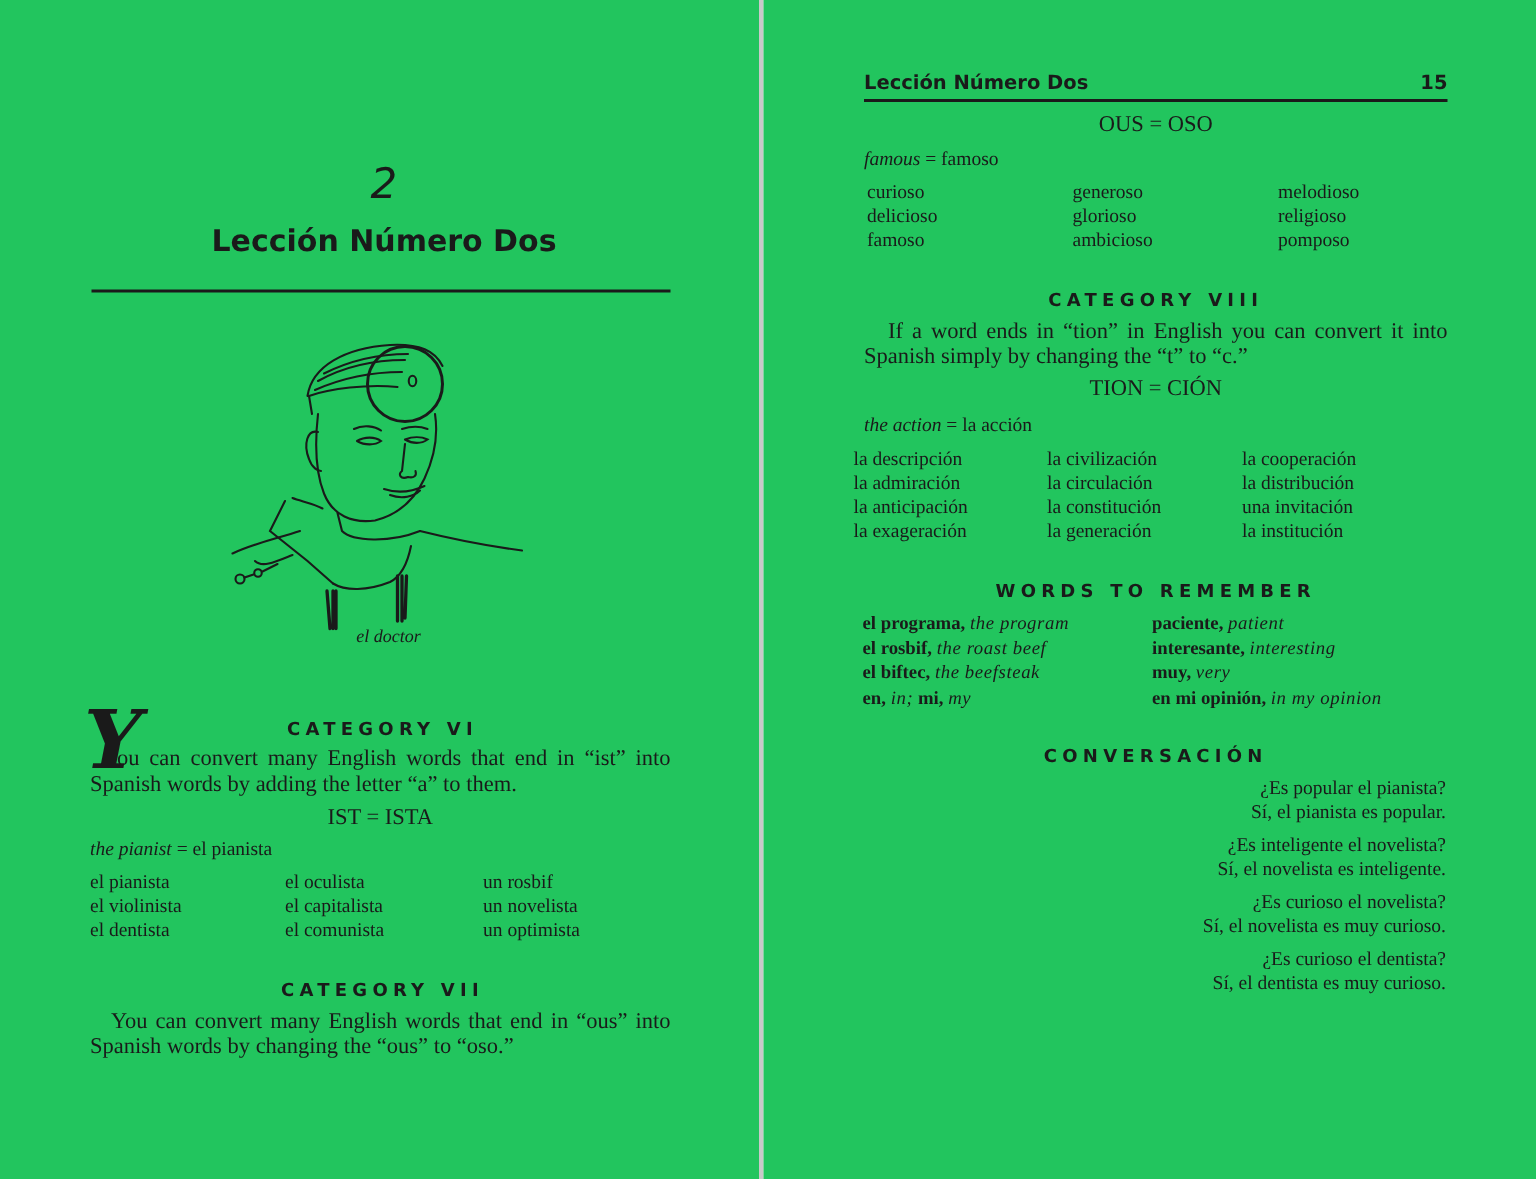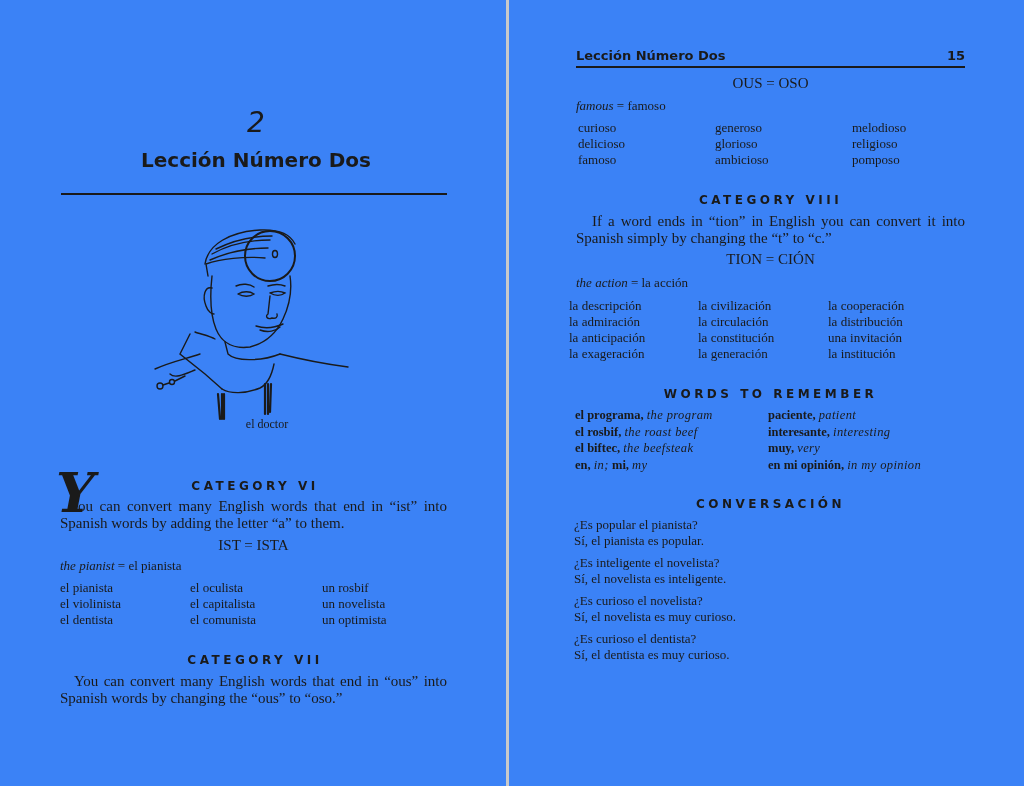--- a/index.html
+++ b/index.html
@@ -1,44 +1,44 @@
 <!DOCTYPE html>
 <html><head>
   <meta charset="utf-8">
   <style>
     html, body { margin: 0; padding: 0; }
     body {
       width: 1024px; height: 786px; position: relative; overflow: hidden;
       background: #ffffff; color: #1a1a1a;
       font-family: "Liberation Serif", "DejaVu Serif", serif;
     }
-    .page { position: absolute; top: 0; height: 786px; background: #3b82f6; }
+    .page { position: absolute; top: 0; height: 786px; background: #22c55e; }
     .page-left { left: 0; width: 506px; }
     .page-right { left: 509px; width: 515px; }
     .gutter { position: absolute; left: 506px; top: 0; width: 3px; height: 786px; background: #c9c9c9; }
     .abs { position: absolute; }
     .sans-bold { font-family: "DejaVu Sans", "Liberation Sans", sans-serif; font-weight: bold; }
     .chapter-num { left: 0; width: 512px; top: 106px; text-align: center; font-size: 28px; font-style: italic; font-family: "DejaVu Sans", sans-serif; }
     .chapter-title { left: 0; width: 512px; top: 148px; text-align: center; font-size: 20px; }
     .rule { height: 2px; background: #1a1a1a; }
     .illustration { left: 150px; top: 214px; width: 200px; height: 210px; }
-    .caption { left: 212px; width: 110px; top: 417px; text-align: center; font-size: 12px; }
+    .caption { left: 204px; width: 110px; top: 417px; text-align: center; font-style: italic; font-size: 12px; }
     .cat-head { font-size: 12px; letter-spacing: 3.5px; text-align: center; }
     .body-text { font-size: 15px; line-height: 17px; text-align: justify; }
     .formula { text-align: center; font-size: 15px; }
     .example { font-size: 13px; }
     .example i { font-size: 13px; }
     .grid3 { display: grid; font-size: 13px; line-height: 16px; }
     .dropcap { left: 56px; top: 466px; font-size: 54px; line-height: 54px; font-style: italic; font-weight: bold; font-family: "DejaVu Serif", serif; }
     .running-head { font-size: 13px; }
     .page-number { font-size: 13px; }
     .w2r { display: grid; grid-template-columns: 193px 200px; font-size: 12.5px; line-height: 16.5px; }
     .w2r i { letter-spacing: 0.4px; }
     .conv { font-size: 13px; line-height: 16px; }
-    .conv .pair { margin-bottom: 6px; }
+    .conv .pair { margin-bottom: 6px; text-align: right; }
   </style>
 </head>
 <body>
 
 <div class="page page-left">
   <div class="abs chapter-num">2</div>
   <div class="abs chapter-title sans-bold">Lección Número Dos</div>
   <div class="abs rule" style="left:61px; top:193px; width:386px;"></div>
 
   <svg class="abs illustration" viewBox="0 0 200 210" fill="none" stroke="#1a1a1a" stroke-width="1.4" stroke-linecap="round">

